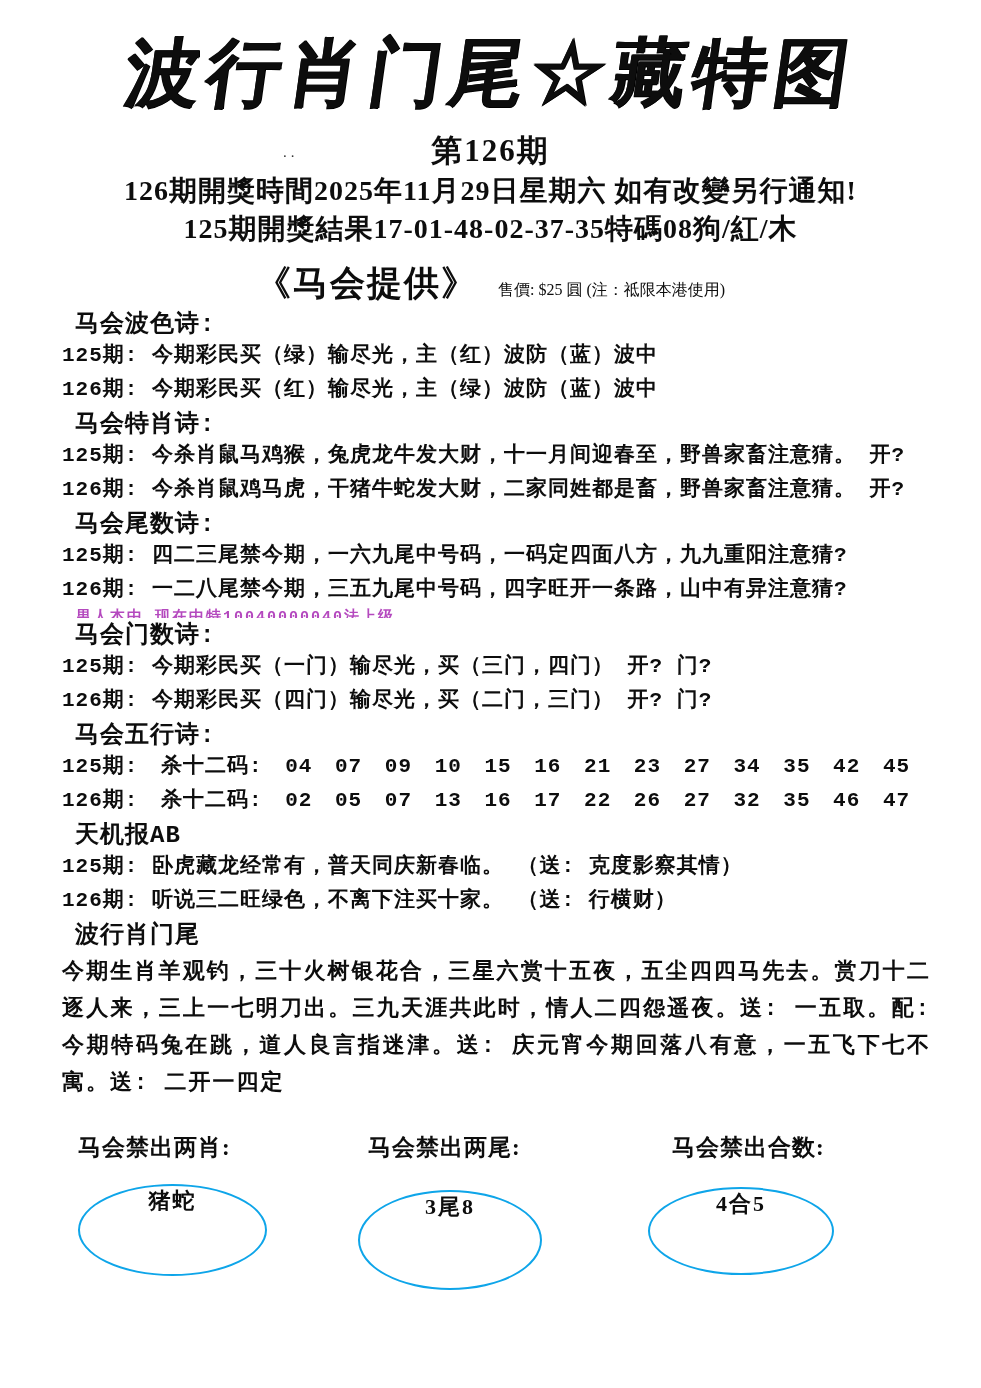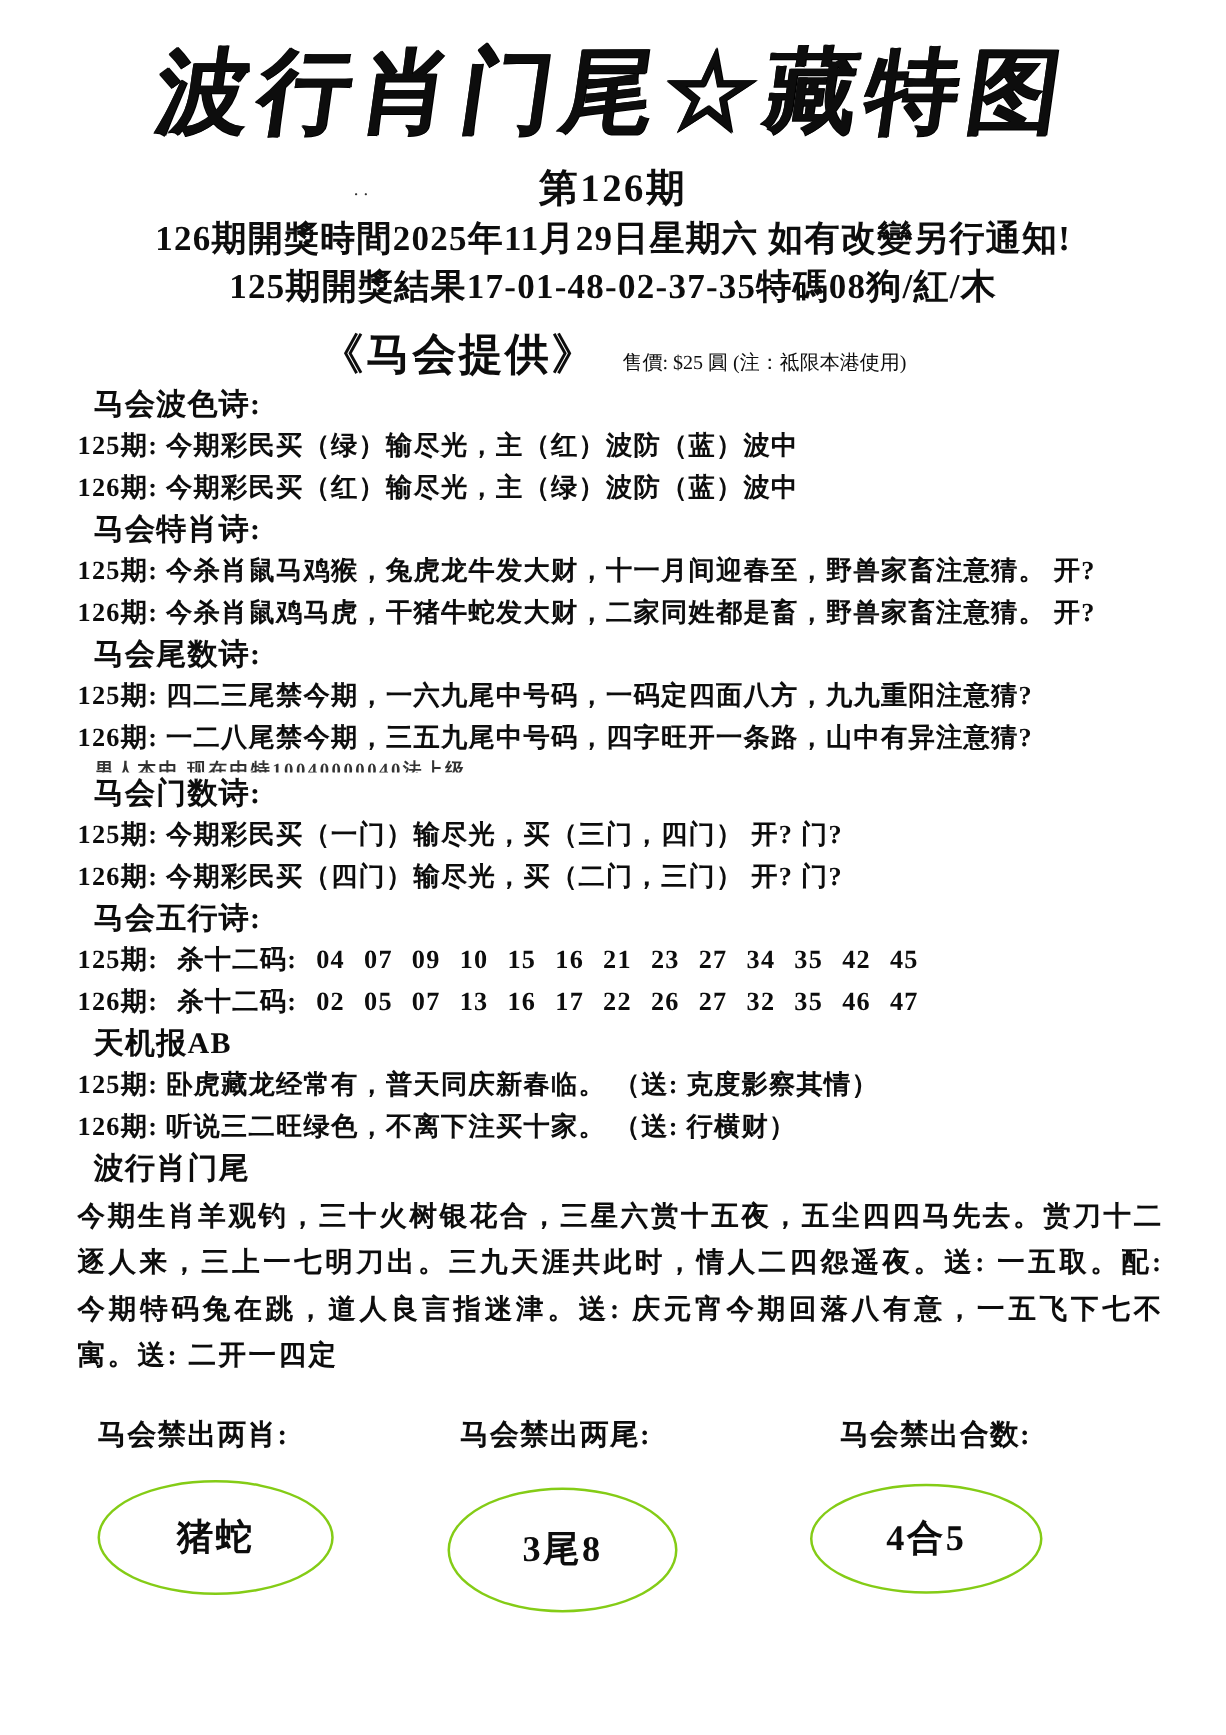--- a/index.html
+++ b/index.html
@@ -19,46 +19,46 @@
   }
   .issue-row { position:relative; text-align:center; margin-top:6px; }
   .issue { font-size:31px; font-weight:bold; letter-spacing:2px; }
   .dots { position:absolute; left:283px; top:14px; font-size:15px; letter-spacing:4px; color:#333; }
   .meta { text-align:center; font-size:28px; font-weight:bold; margin-top:0; letter-spacing:1px; }
   .provider-row { text-align:center; margin-top:12px; white-space:nowrap; }
   .provider { font-size:35px; font-weight:bold; letter-spacing:2px; }
   .price { font-size:16px; font-weight:normal; margin-left:16px; }
 
   
-  .sec { padding-left:62px; padding-right:50px; }
+  .sec { padding-left:62px; padding-right:50px;font-family:Liberation Mono, monospace; }
   .sec h2 { margin:0 0 0 13px; font-size:24px; font-weight:bold; letter-spacing:1px; }
   .sec .line {
     margin:0; font-size:21px; font-weight:bold; line-height:34px;
     letter-spacing:1px; white-space:pre-wrap;
   }
   .mt-lg { margin-top:26px; } .mt-md { margin-top:18px; } .mt-sm { margin-top:8px; }
   .gap-md { margin-bottom:12px; } .gap-lg { margin-bottom:22px; }
   .nums { word-spacing:9px; }
   .artifact {
-    height:11px; overflow:hidden; margin-left:14px; color:#000000;
+    height:11px; overflow:hidden; margin-left:14px; color:#a21caf;
     font-size:15px; font-weight:bold; letter-spacing:2px; opacity:.8;
   }
   .para {
     margin:4px 0 0 0; font-size:22px; font-weight:bold; line-height:37px;
     letter-spacing:2px; text-align:justify; white-space:normal;
   }
 
   
   .forbidden { position:relative; height:190px; margin-top:30px; }
   .fb-label { position:absolute; top:0; font-size:23px; font-weight:bold; letter-spacing:1px;text-align:right; }
   .fb-label.l1 { left:78px; } .fb-label.l2 { left:368px; } .fb-label.l3 { left:672px; }
   .oval {
-    position:absolute; border:2px solid #84cc16; border-radius:50%;
-    display:flex; align-items:center; justify-content:center;
-    font-size:29px; font-weight:bold; letter-spacing:2px;
+    position:absolute; border:2px solid #0ea5e9; border-radius:50%;
+    display:flex; justify-content:center;
+    font-size:22px; font-weight:bold; letter-spacing:2px;
   }
   .oval.o1 { left:78px;  top:52px; width:185px; height:88px; }
   .oval.o2 { left:358px; top:58px; width:180px; height:96px; }
   .oval.o3 { left:648px; top:55px; width:182px; height:84px; }
 </style>
 </head>
 <body>
 
 <div class="sheet">
 

